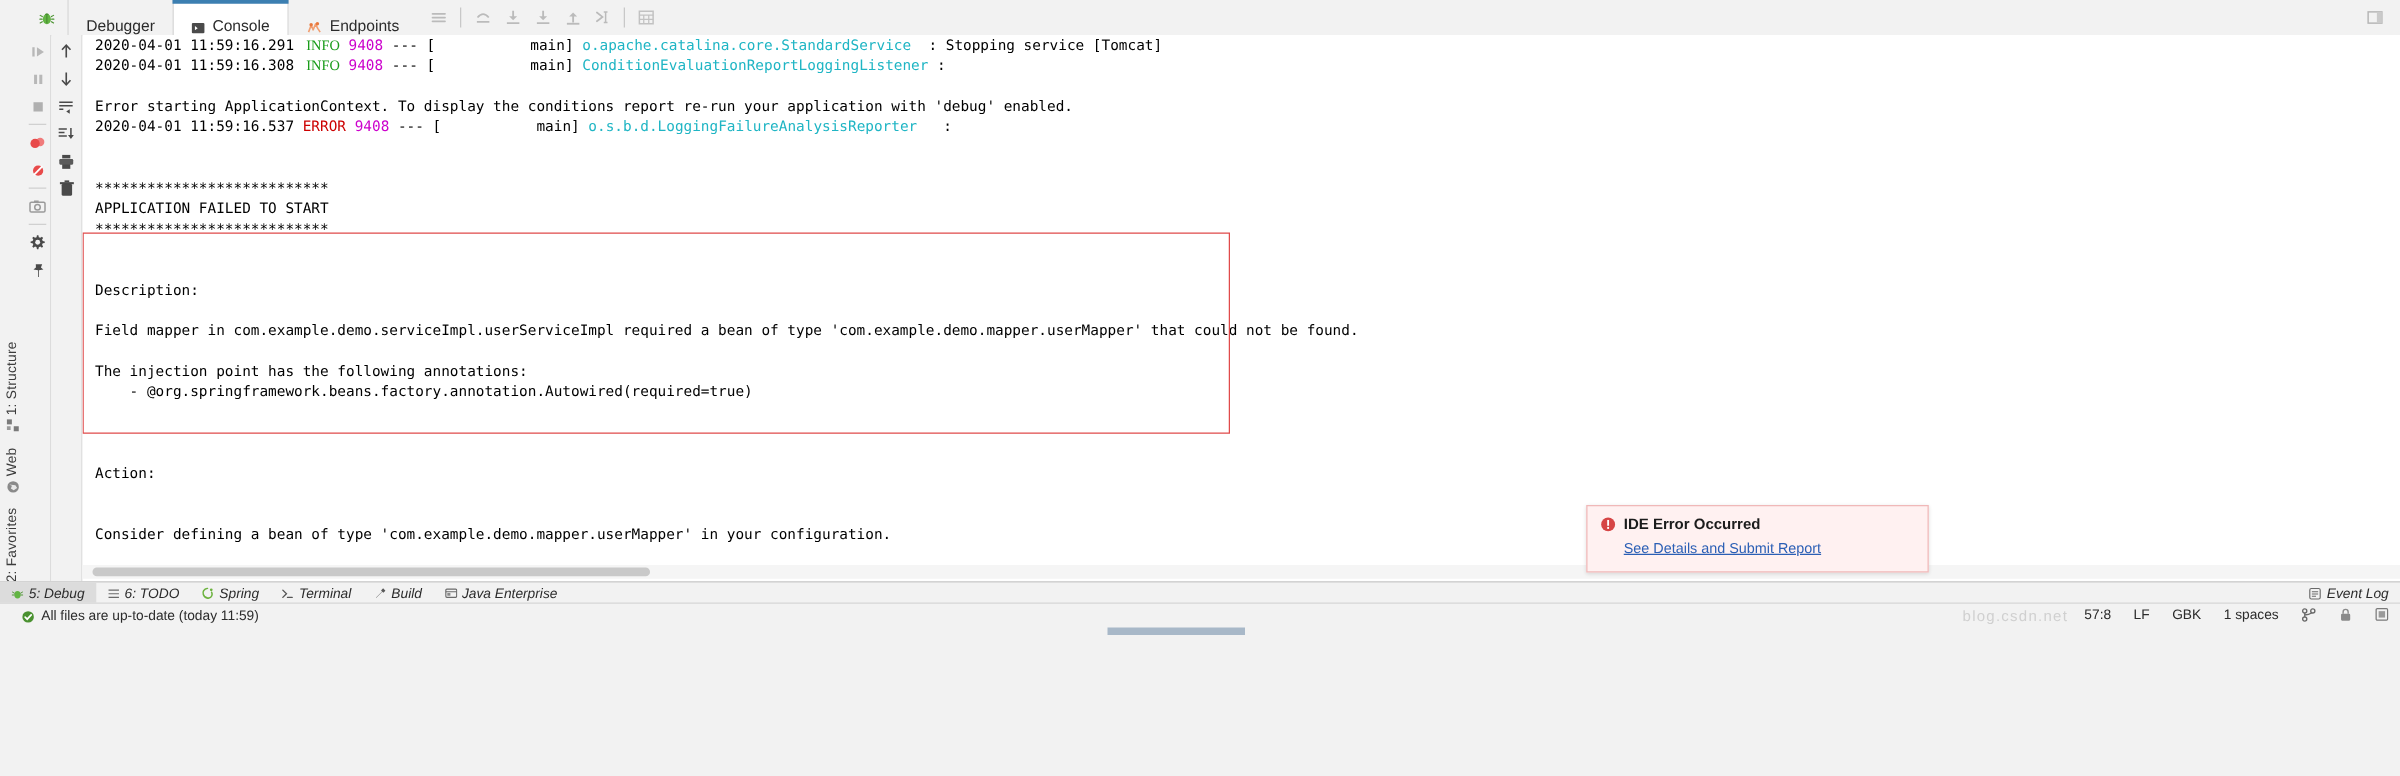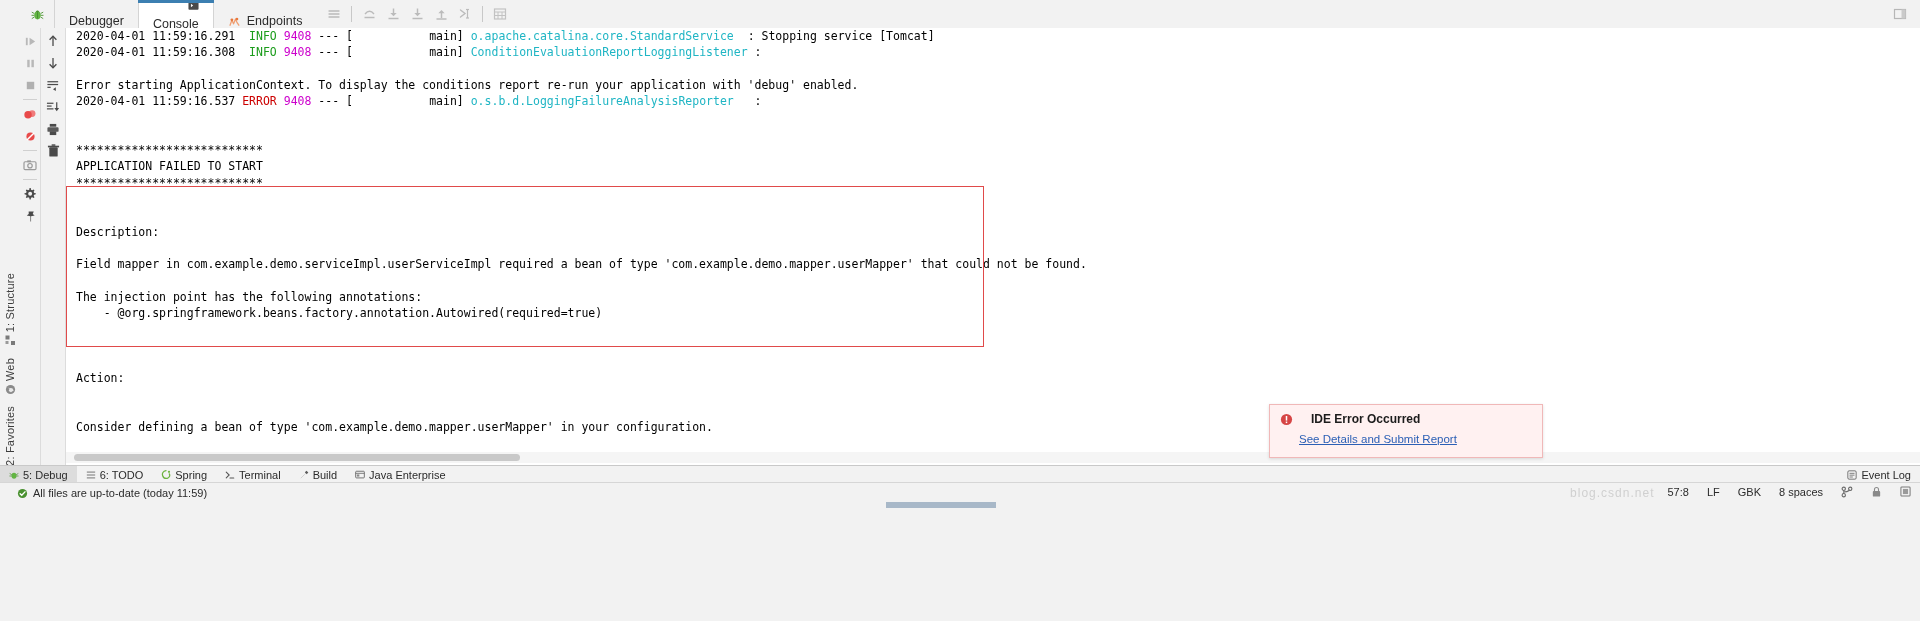--- a/index.html
+++ b/index.html
@@ -36,21 +36,20 @@
     padding: 0 14px;
     font-size: 12.5px; color: #2b2b2b;
     cursor: default;
     position: relative;
     background: #f2f2f2;
   }
   .tab.selected {
     background: #ffffff;
     border-left: 1px solid #d4d4d4;
     border-right: 1px solid #d4d4d4;
-    flex-direction: column;
   }
   .tab.selected::before {
     content: ""; position: absolute; left: -1px; right: -1px; top: 0;
     height: 3px; background: #3c7fb1;
   }
 
   .tb-icons { display: flex; align-items: center; padding-left: 6px; }
   .tb-btn {
     width: 24px; height: 24px;
     display: flex; align-items: center; justify-content: center;
@@ -119,21 +118,21 @@
     position: relative;
     padding: 0;
     font-family: "DejaVu Sans Mono", "Liberation Mono", monospace;
     font-size: 11.5px;
     line-height: 16.3px;
     color: #000000;
     white-space: pre;
   }
   .ln { height: 16.3px; padding-left: 10px; }
   .c-date  { color:#000000; }
-  .c-info  { color:#1a9c1a; }
+  .c-info  { color:#1a9c1a;font-family:Liberation Serif, serif; }
   .c-error { color:#cc0000; }
   .c-pid   { color:#cc00cc; }
   .c-class { color:#1fb5c4; }
   .c-plain { color:#000000; }
 
   
   .errbox {
     position: absolute;
     left: 0px; top: 158px;
     width: 916px; height: 159px;
@@ -159,21 +158,21 @@
     position: absolute;
     left: 1269px; top: 404px;
     width: 274px; height: 54px;
     background: #fff1f1;
     border: 1px solid #f0b8b8;
     box-shadow: 0 1px 3px rgba(0,0,0,.12);
     padding: 7px 10px;
     box-sizing: border-box;
   }
   .balloon-title {
-    display: flex; align-items: center; gap: 18px;
+    display: flex; align-items: center; gap: 6px;
     font-size: 12px; font-weight: bold; color: #1c1c1c;
   }
   .balloon-link {
     margin-top: 7px; margin-left: 19px;
     font-size: 11.5px; color: #2b5fb5; text-decoration: underline;
     cursor: pointer;
   }
 
   
   .bottombar {
@@ -181,20 +180,21 @@
     width: 1920px; height: 17px;
     background: #f2f2f2;
     border-top: 1px solid #c9c9c9;
     display: flex; align-items: center;
     font-size: 11px; color: #2b2b2b;
   }
   .bb-item {
     display: flex; align-items: center; gap: 4px;
     padding: 0 9px; height: 17px;
     white-space: nowrap;
+    font-style: italic;
   }
   .bb-item.active { background: #dcdcdc; font-weight: normal; }
   .bb-right { margin-left: auto; display:flex; align-items:center; padding-right: 0; }
 
   
   .statusbar {
     position: absolute; left: 0; top: 482px;
     width: 1920px; height: 20px;
     background: #f2f2f2;
     border-top: 1px solid #d6d6d6;
@@ -595,21 +595,21 @@
         </svg>
       </span>
       <span>All files are up-to-date (today 11:59)</span>
     </div>
 
     <div class="sb-right">
       <span class="sb-watermark">blog.csdn.net</span>
       <span class="sb-cell">57:8</span>
       <span class="sb-cell">LF</span>
       <span class="sb-cell">GBK</span>
-      <span class="sb-cell">8 spaces</span>
+      <span class="sb-cell">1 spaces</span>
       <span class="sb-cell">
         <svg width="12" height="12" viewBox="0 0 13 13">
           <circle cx="3" cy="3" r="1.8" fill="none" stroke="#6a6a6a" stroke-width="1.2"></circle>
           <circle cx="3" cy="10" r="1.8" fill="none" stroke="#6a6a6a" stroke-width="1.2"></circle>
           <circle cx="10" cy="3" r="1.8" fill="none" stroke="#6a6a6a" stroke-width="1.2"></circle>
           <path d="M3 4.8 L3 8.2 M3 6.5 Q6.5 6.5 9.4 4.6" fill="none" stroke="#6a6a6a" stroke-width="1.1"></path>
         </svg>
       </span>
       <span class="sb-cell">
         <svg width="11" height="12" viewBox="0 0 12 13">

